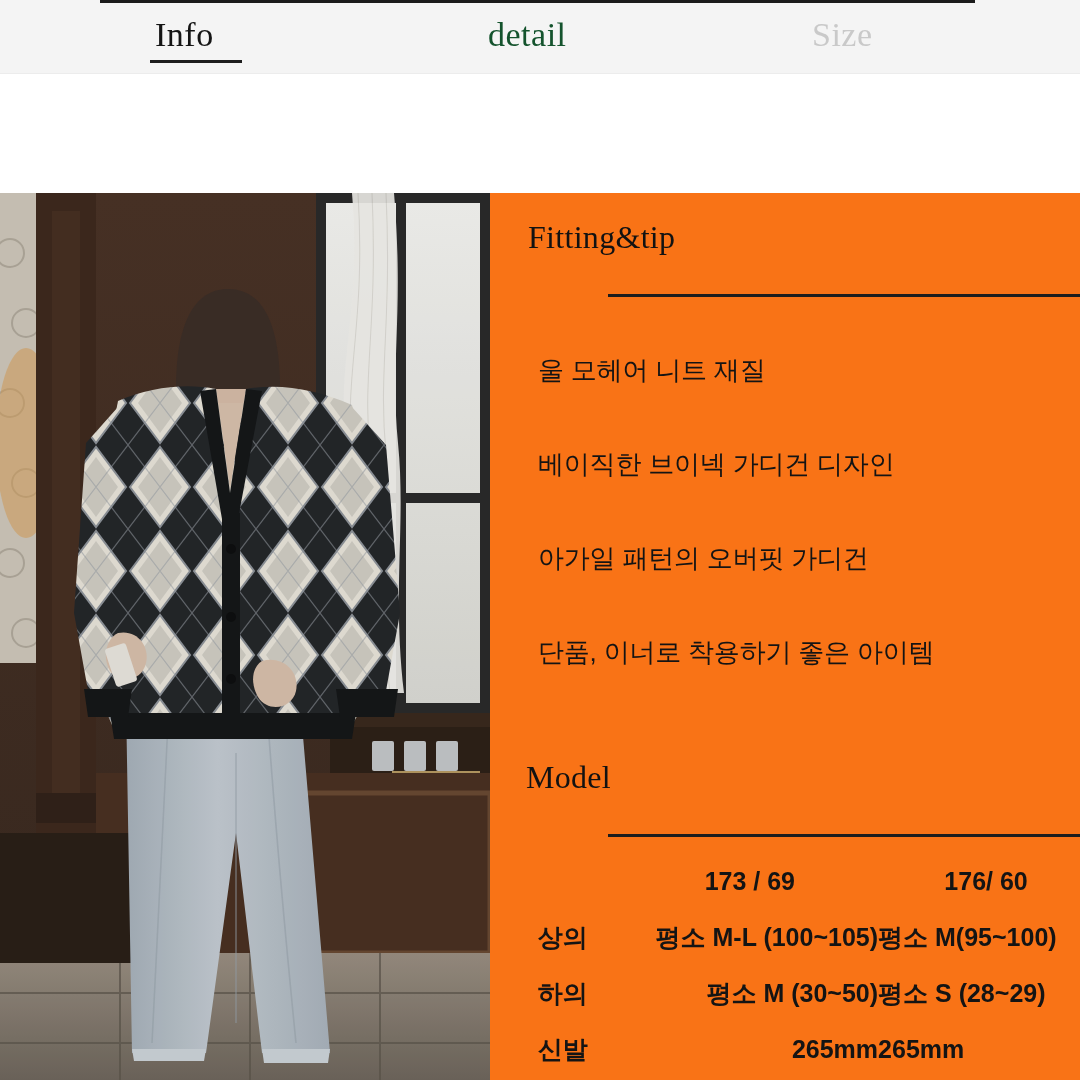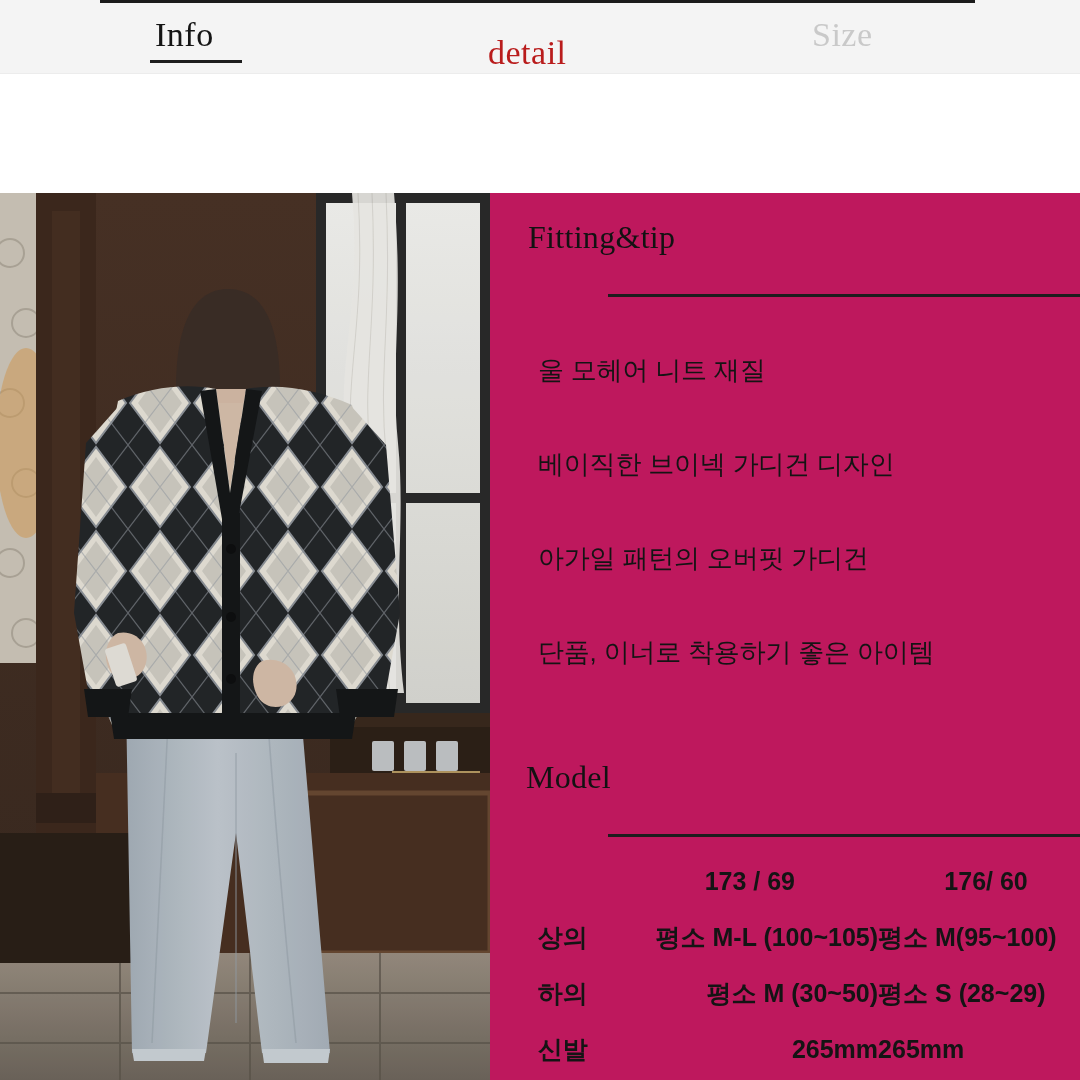--- a/index.html
+++ b/index.html
@@ -22,38 +22,38 @@
     background:#1b1b1b;
   }
   .tabs { position:absolute; left:0; top:0; width:1080px; height:74px; }
   .tab {
     position:absolute; top:16px;
     font-family:"Liberation Serif", serif;
     font-size:34px; letter-spacing:0.5px;
     white-space:nowrap;
   }
   .tab-info { left:155px; color:#141414; }
-  .tab-detail { left:488px; color:#b91c1c;margin-top:18px; }
+  .tab-detail { left:488px; color:#14532d; }
   .tab-size { left:812px; color:#c9c9c9; }
   .tab-underline {
     position:absolute; left:150px; top:60px; width:92px; height:3px;
     background:#1d1d1d;
   }
 
   
   .photo {
     position:absolute; left:0; top:193px; width:490px; height:887px;
     overflow:hidden; background:#3b3227;
   }
   .photo svg { display:block; width:490px; height:887px; }
 
   
   .content {
     position:absolute; left:490px; top:193px; width:590px; height:887px;
-    background:#be185d;
+    background:#f97316;
   }
   .sec-title {
     position:absolute;
     font-family:"Liberation Serif", serif;
     font-size:32px; color:#121212; letter-spacing:0.3px;
     white-space:nowrap;
   }
   .rule {
     position:absolute; height:3px; background:#1d1d1d;
   }

